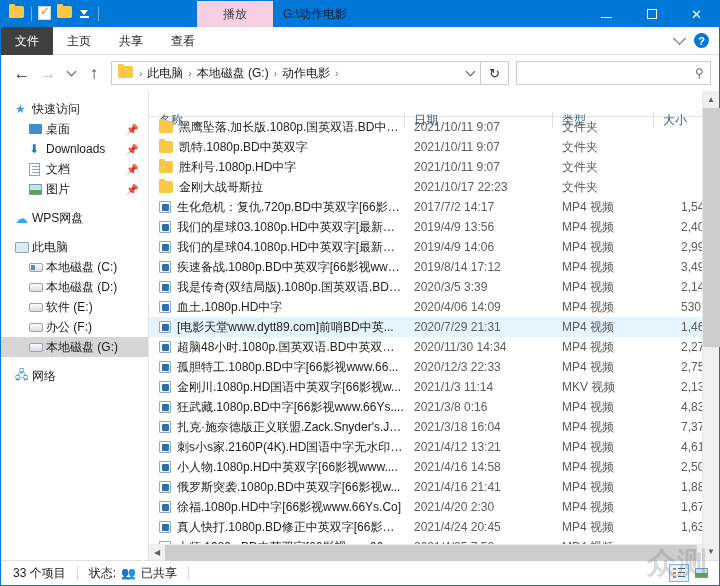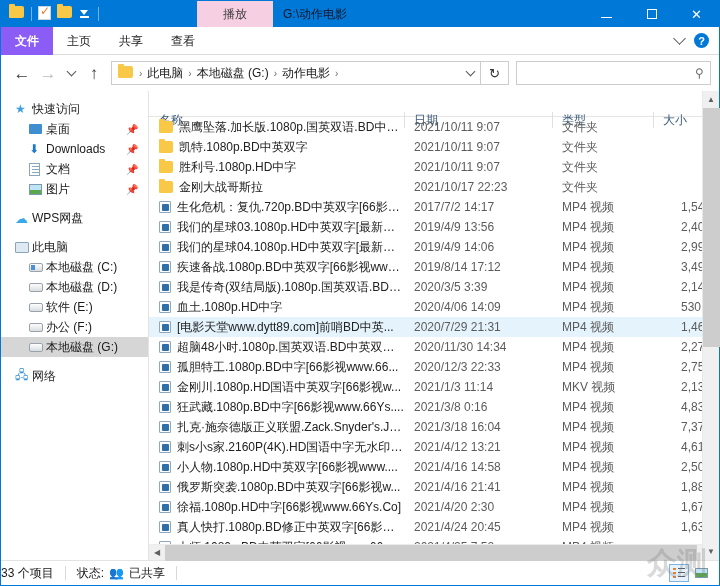--- a/index.html
+++ b/index.html
@@ -69,21 +69,21 @@
 
   
   .ribbonbar {
     height: 28px; background:#ffffff; display:flex; flex:none;
     border-bottom:1px solid #dcdcdc; position:relative;
   }
   .tab {
     padding:0 14px; height:28px; line-height:28px; font-size:12px; color:#1a1a1a;
     display:flex; align-items:center;
   }
-  .tab.file { background:#8b5cf6; color:#fff;font-weight:bold; }
+  .tab.file { background:#404040; color:#fff; }
   .tab.ctx  { background:#fbe7f0; }
   .ribbon-right { margin-left:auto; display:flex; align-items:center; gap:10px; padding-right:10px; }
   .chev-dn { width:9px;height:9px;border-right:1.6px solid #5a5a5a;border-bottom:1.6px solid #5a5a5a;
              transform:rotate(45deg); margin-top:-4px;}
   .help-ico {
     width:15px;height:15px;border-radius:50%;background:#0078d7;color:#fff;
     font-size:11px;font-weight:bold;display:flex;align-items:center;justify-content:center;
   }
 
   
@@ -214,21 +214,21 @@
     position:relative; border-top:1px solid #ececec;
   }
   .hs-arrow { width:16px;height:16px;display:flex;align-items:center;justify-content:center;
               font-size:8px;color:#606060;flex:none;}
   .hs-track{flex:1 1 auto;height:16px;position:relative;}
   .hs-thumb{position:absolute;left:0;top:0;height:16px;width:96%;background:#cdcdcd;}
 
   
   .statusbar {
     height:25px; flex:none; border-top:1px solid #e3e3e3; background:#ffffff;
-    display:flex; align-items:center; padding-left:0; font-size:12px; color:#1a1a1a; gap:0;
+    display:flex; align-items:center; padding-left:12px; font-size:12px; color:#1a1a1a; gap:0;
   }
   .st-item { display:flex; align-items:center; gap:5px; }
   .st-sep { width:1px;height:14px;background:#d8d8d8;margin:0 11px; }
   .share-ico { color:#2f8fd0; font-size:12px; }
   .viewbtns { margin-left:auto; display:flex; gap:2px; padding-right:8px; }
   .vbtn { width:20px;height:18px;display:flex;align-items:center;justify-content:center; }
   .vbtn.active { border:1px solid #7fb4e0; background:#e5f1fb; }
   .det-gl { width:12px;height:10px; display:inline-block; position:relative;}
   .det-gl::before{content:"";position:absolute;left:0;top:0;width:3px;height:10px;
     background:repeating-linear-gradient(#e0833a 0 2px,transparent 2px 4px);}

